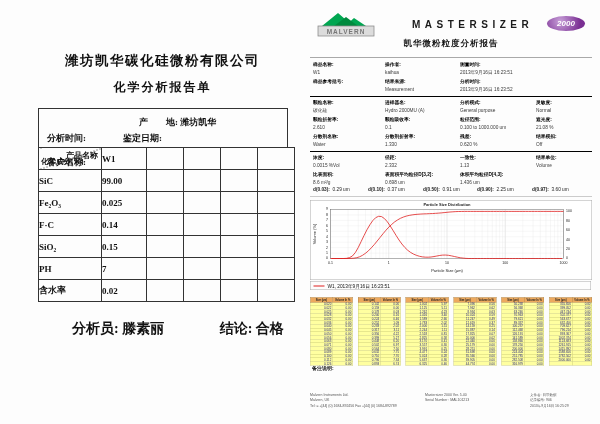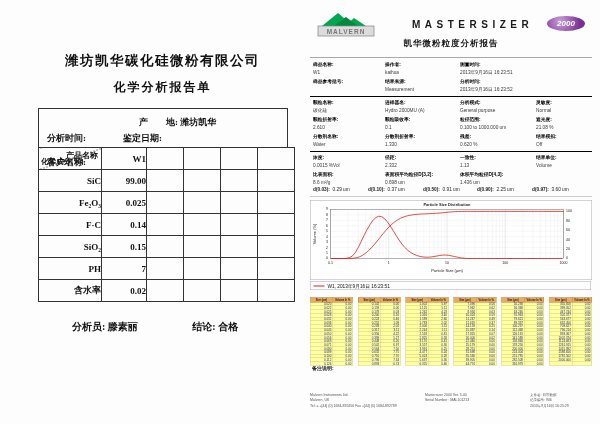--- a/index.html
+++ b/index.html
@@ -9,26 +9,26 @@
   
   .left-doc{position:absolute;left:30px;top:52px;width:265px;font-family:"Liberation Serif","DejaVu Serif",serif;}
   .l-company{font-size:13.5px;font-weight:bold;text-align:center;letter-spacing:1.5px;}
   .l-title{font-size:12px;font-weight:bold;text-align:center;margin-top:9px;letter-spacing:2px;}
   .l-box{margin-top:12px;margin-left:8px;width:250px;}
   .l-info{position:relative;width:250px;height:40px;border:1px solid #333;box-sizing:border-box;font-size:9px;font-weight:bold;}
   .l-info span{position:absolute;white-space:nowrap;}
   .li-customer{left:8px;top:7px;margin-top:40px;} .li-origin{left:100px;top:7px;}
   .li-reportno{left:8px;top:23px;} .li-date{left:84px;top:23px;}
   table.l-grid{border-collapse:collapse;width:250px;margin-top:-1px;table-layout:fixed;}
-  table.l-grid td{border:1px solid #333;height:21px;font-size:9px;font-weight:bold;text-align:right;padding:0;}
+  table.l-grid td{border:1px solid #333;height:21px;font-size:9px;font-weight:bold;text-align:left;padding:0;}
   td.diag{position:relative;width:62px;height:30px;
     background:linear-gradient(to bottom right,transparent 49.5%,#333 49.5%,#333 50.5%,transparent 50.5%);}
   .diag-top{position:absolute;top:2px;right:3px;font-size:8px;}
   .diag-bottom{position:absolute;bottom:2px;left:2px;font-size:7.5px;}
-  .l-sign{margin-top:18px;margin-left:42px;font-size:10px;font-weight:bold;}
+  .l-sign{margin-top:18px;margin-left:42px;font-size:14px;font-weight:bold;}
   .l-sign .row2{margin-top:13px;}
   .ls-conclusion{margin-left:52px;}
 
   
   .right-doc{position:absolute;left:310px;top:8px;width:282px;height:408px;}
   .r-inner{position:relative;width:564px;height:816px;transform:scale(0.5);transform-origin:0 0;}
   .hline{position:absolute;left:0;width:100%;}
   .malvern-logo{position:absolute;left:8px;top:2px;}
   .ms-wordmark{position:absolute;left:204px;top:22px;font-size:20px;font-weight:bold;letter-spacing:9px;color:#1a1a1a;white-space:nowrap;}
   .ms-2000{position:absolute;left:474px;top:16px;width:76px;height:30px;border-radius:50%;

